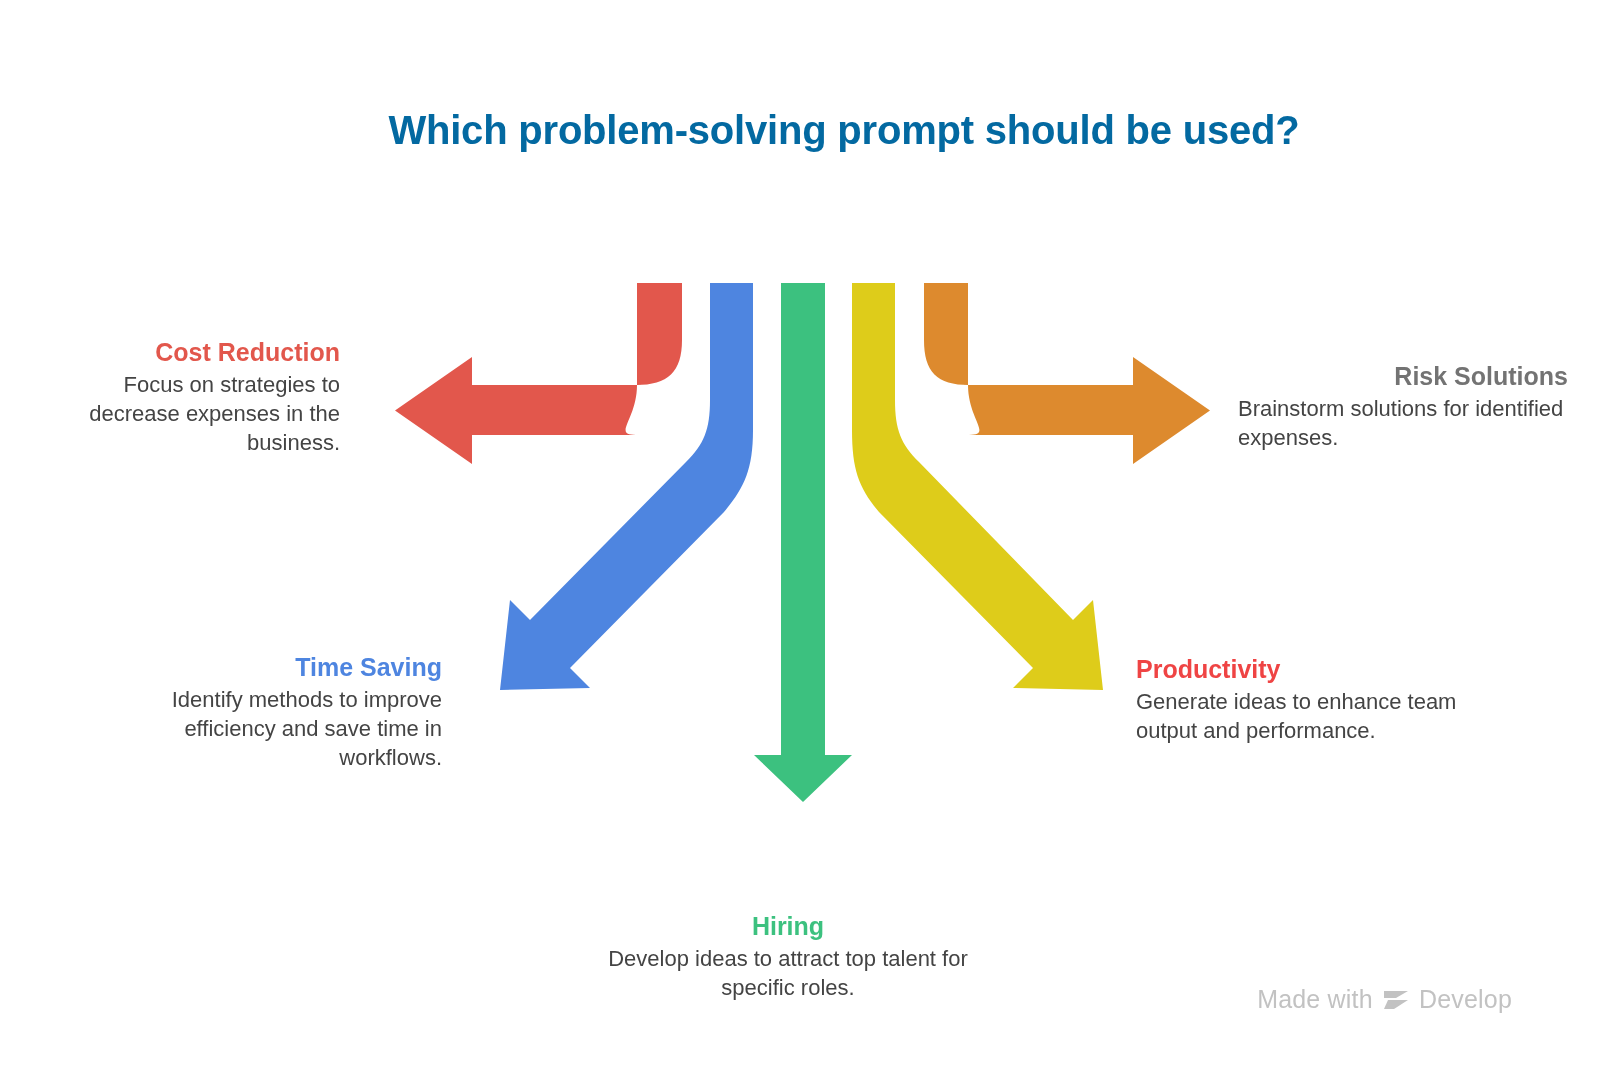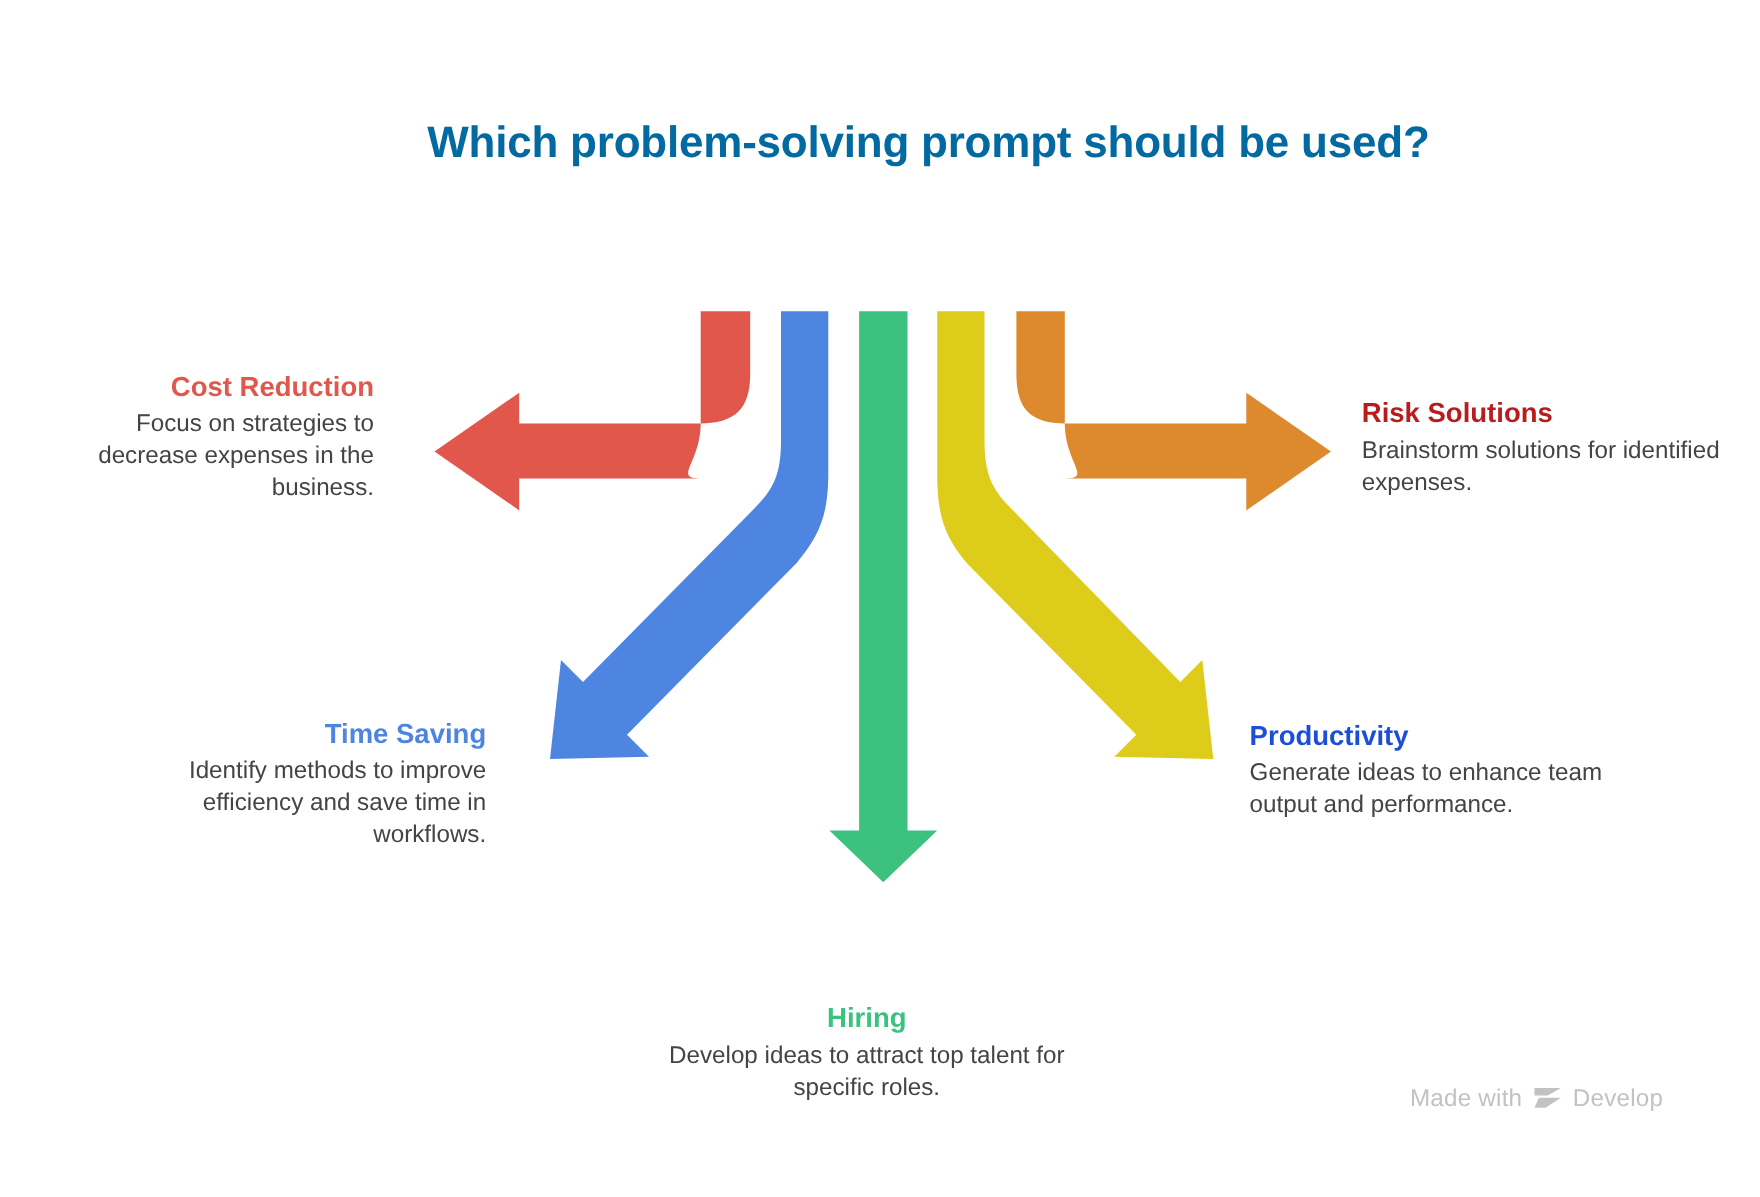--- a/index.html
+++ b/index.html
@@ -97,21 +97,21 @@
   }
 
   #footer {
     position: absolute;
     right: 88px;
     top: 985px;
     display: flex;
     align-items: center;
     gap: 9px;
     color: #c2c2c2;
-    font-size: 22px;
+    font-size: 25px;
     letter-spacing: 0.2px;
   }
   #footer .napkin-mark {
     display: inline-block;
     width: 28px;
     height: 24px;
     line-height: 0;
   }
 </style>
 </head>
@@ -194,26 +194,26 @@
     <div class="label-title" style="color:#4E85E0;">Time Saving</div>
     <div class="label-desc">Identify methods to improve efficiency and save time in workflows.</div>
   </div>
 
   <div class="label-block" id="lbl-hiring">
     <div class="label-title" style="color:#3CC17F;">Hiring</div>
     <div class="label-desc">Develop ideas to attract top talent for specific roles.</div>
   </div>
 
   <div class="label-block" id="lbl-prod">
-    <div class="label-title" style="color:#1d4ed8;">Productivity</div>
+    <div class="label-title" style="color:#ef4444;">Productivity</div>
     <div class="label-desc">Generate ideas to enhance team output and performance.</div>
   </div>
 
   <div class="label-block" id="lbl-risk">
-    <div class="label-title" style="color:#b91c1c;">Risk Solutions</div>
+    <div class="label-title" style="color:#737373;text-align:right;">Risk Solutions</div>
     <div class="label-desc">Brainstorm solutions for identified expenses.</div>
   </div>
 
   <div id="footer">
     <span>Made with</span>
     <span class="napkin-mark">
       <svg viewBox="0 0 28 24" width="28" height="24" aria-hidden="true">
         <polygon points="2,3 26,3 14,10 2,10" fill="#c2c2c2"></polygon>
         <polygon points="6,12 26,12 12,21 2,21" fill="#c2c2c2"></polygon>
       </svg>

